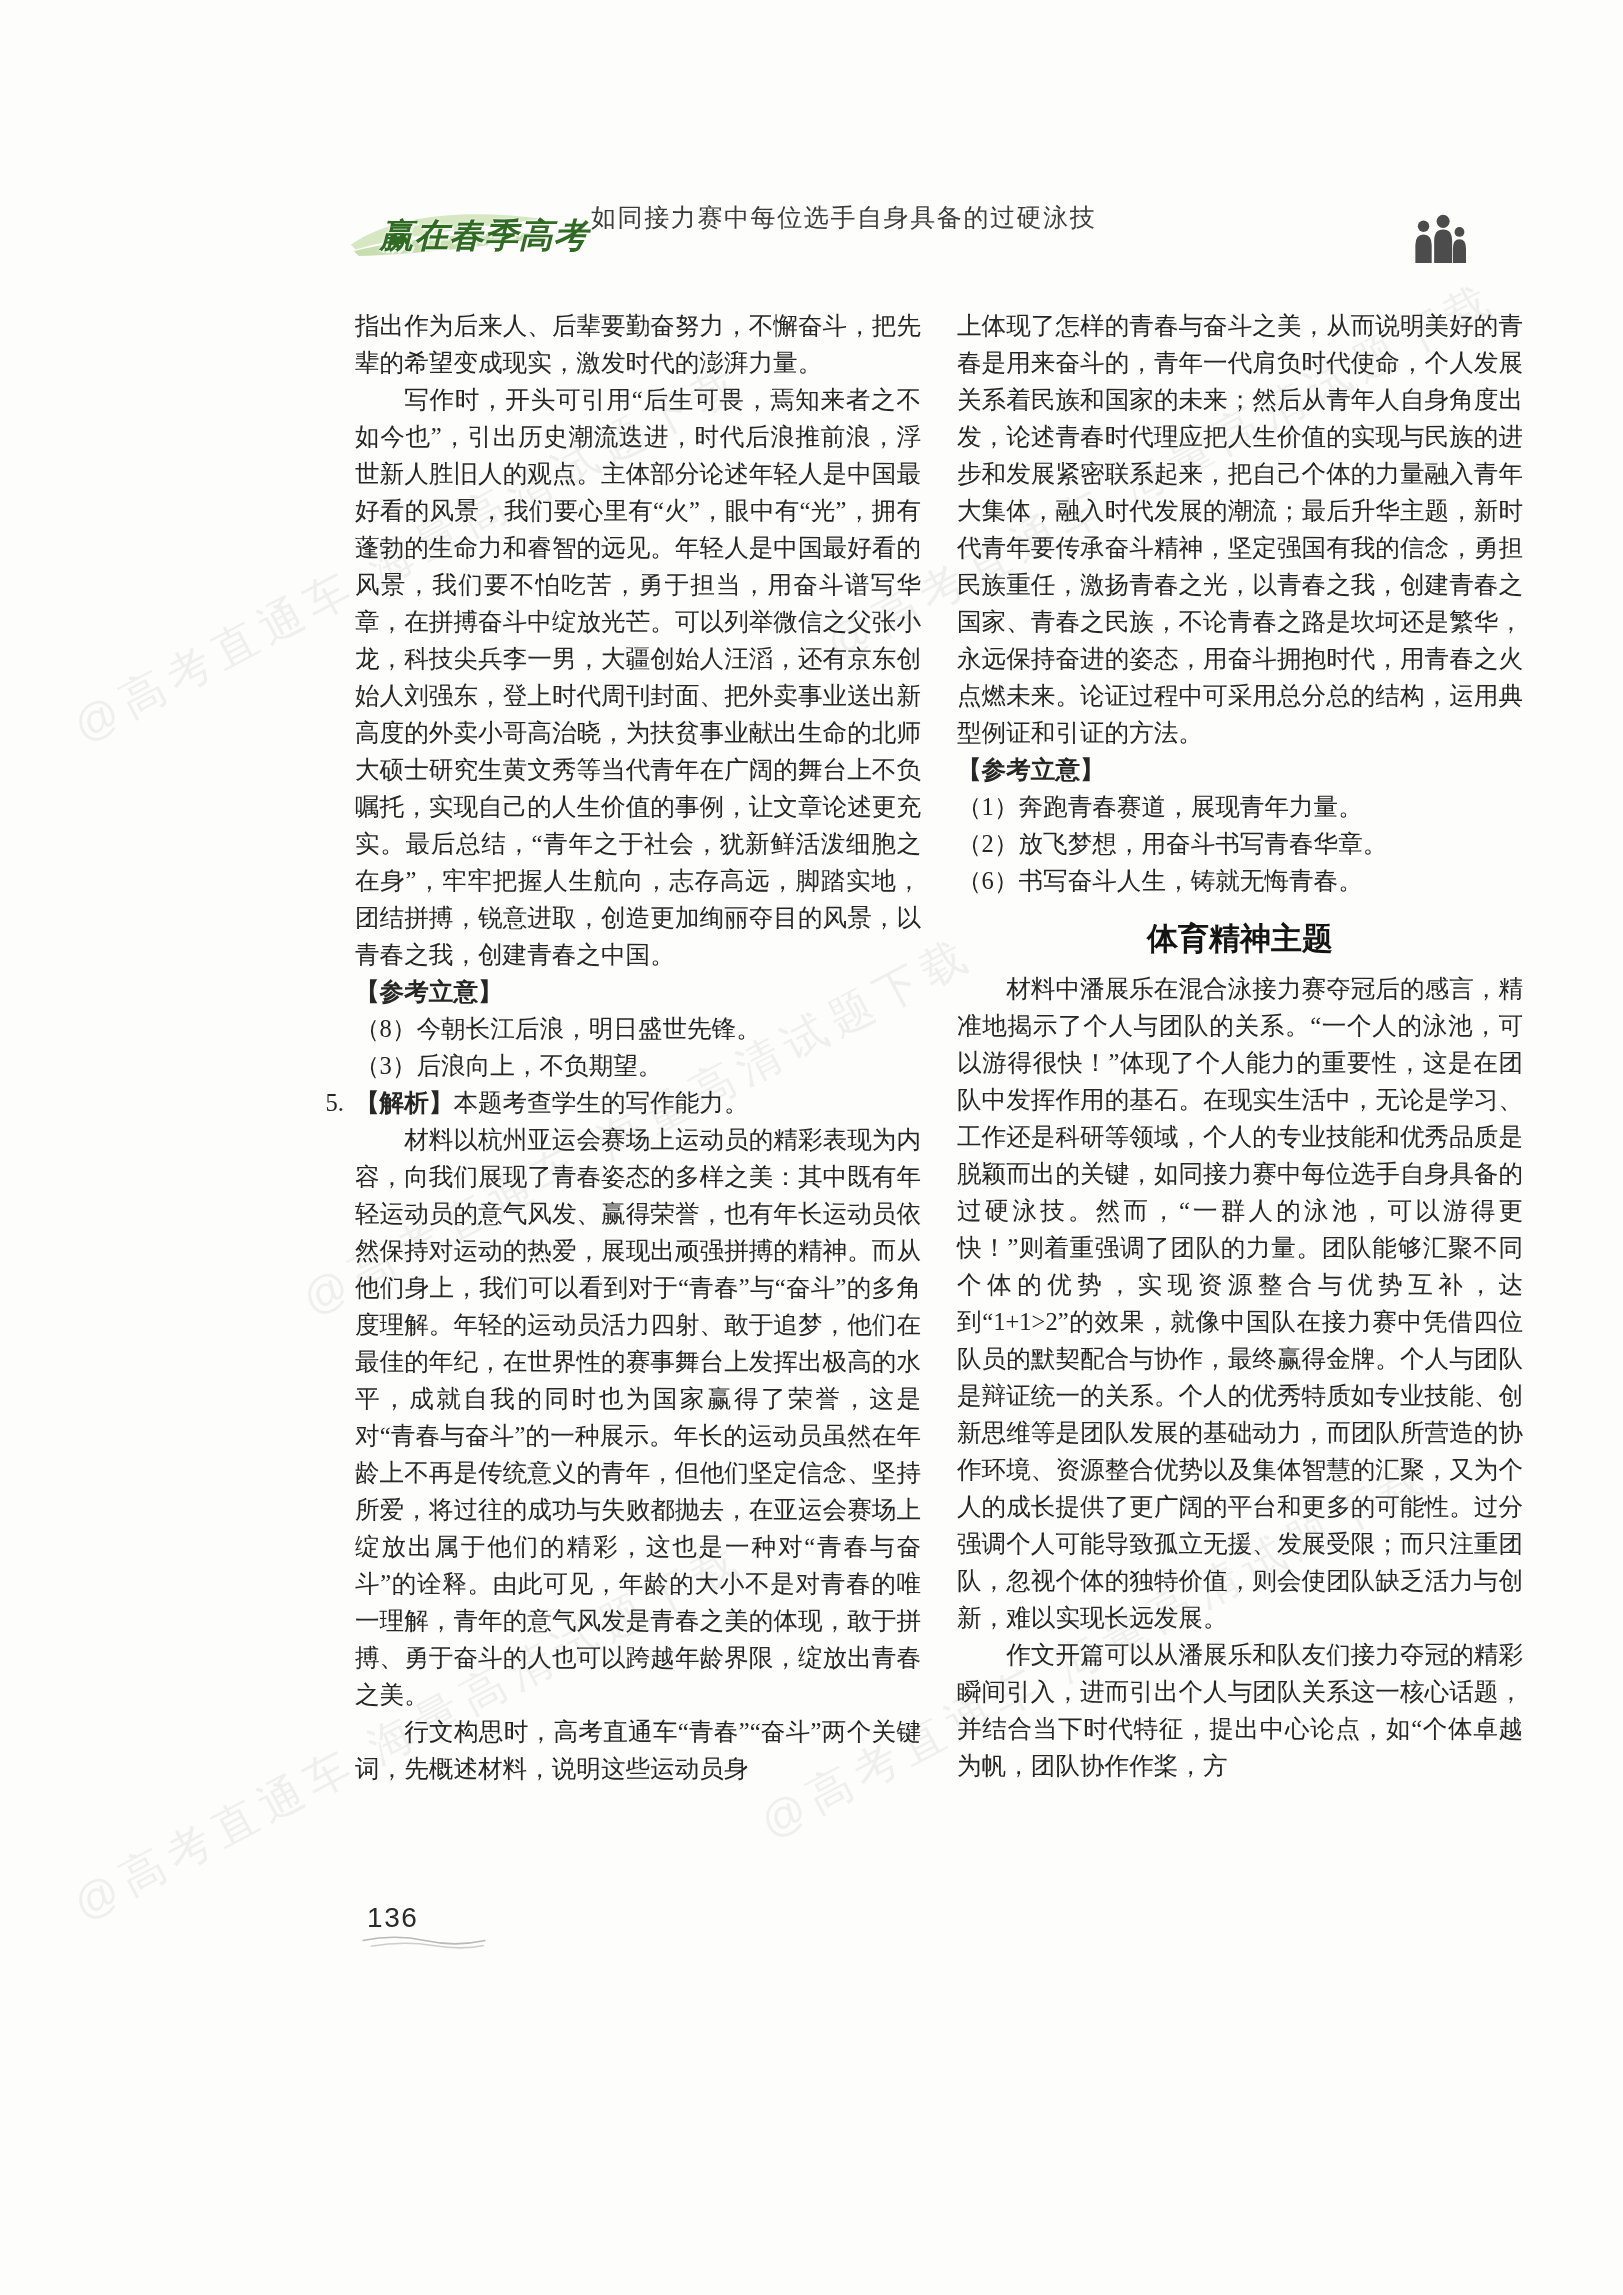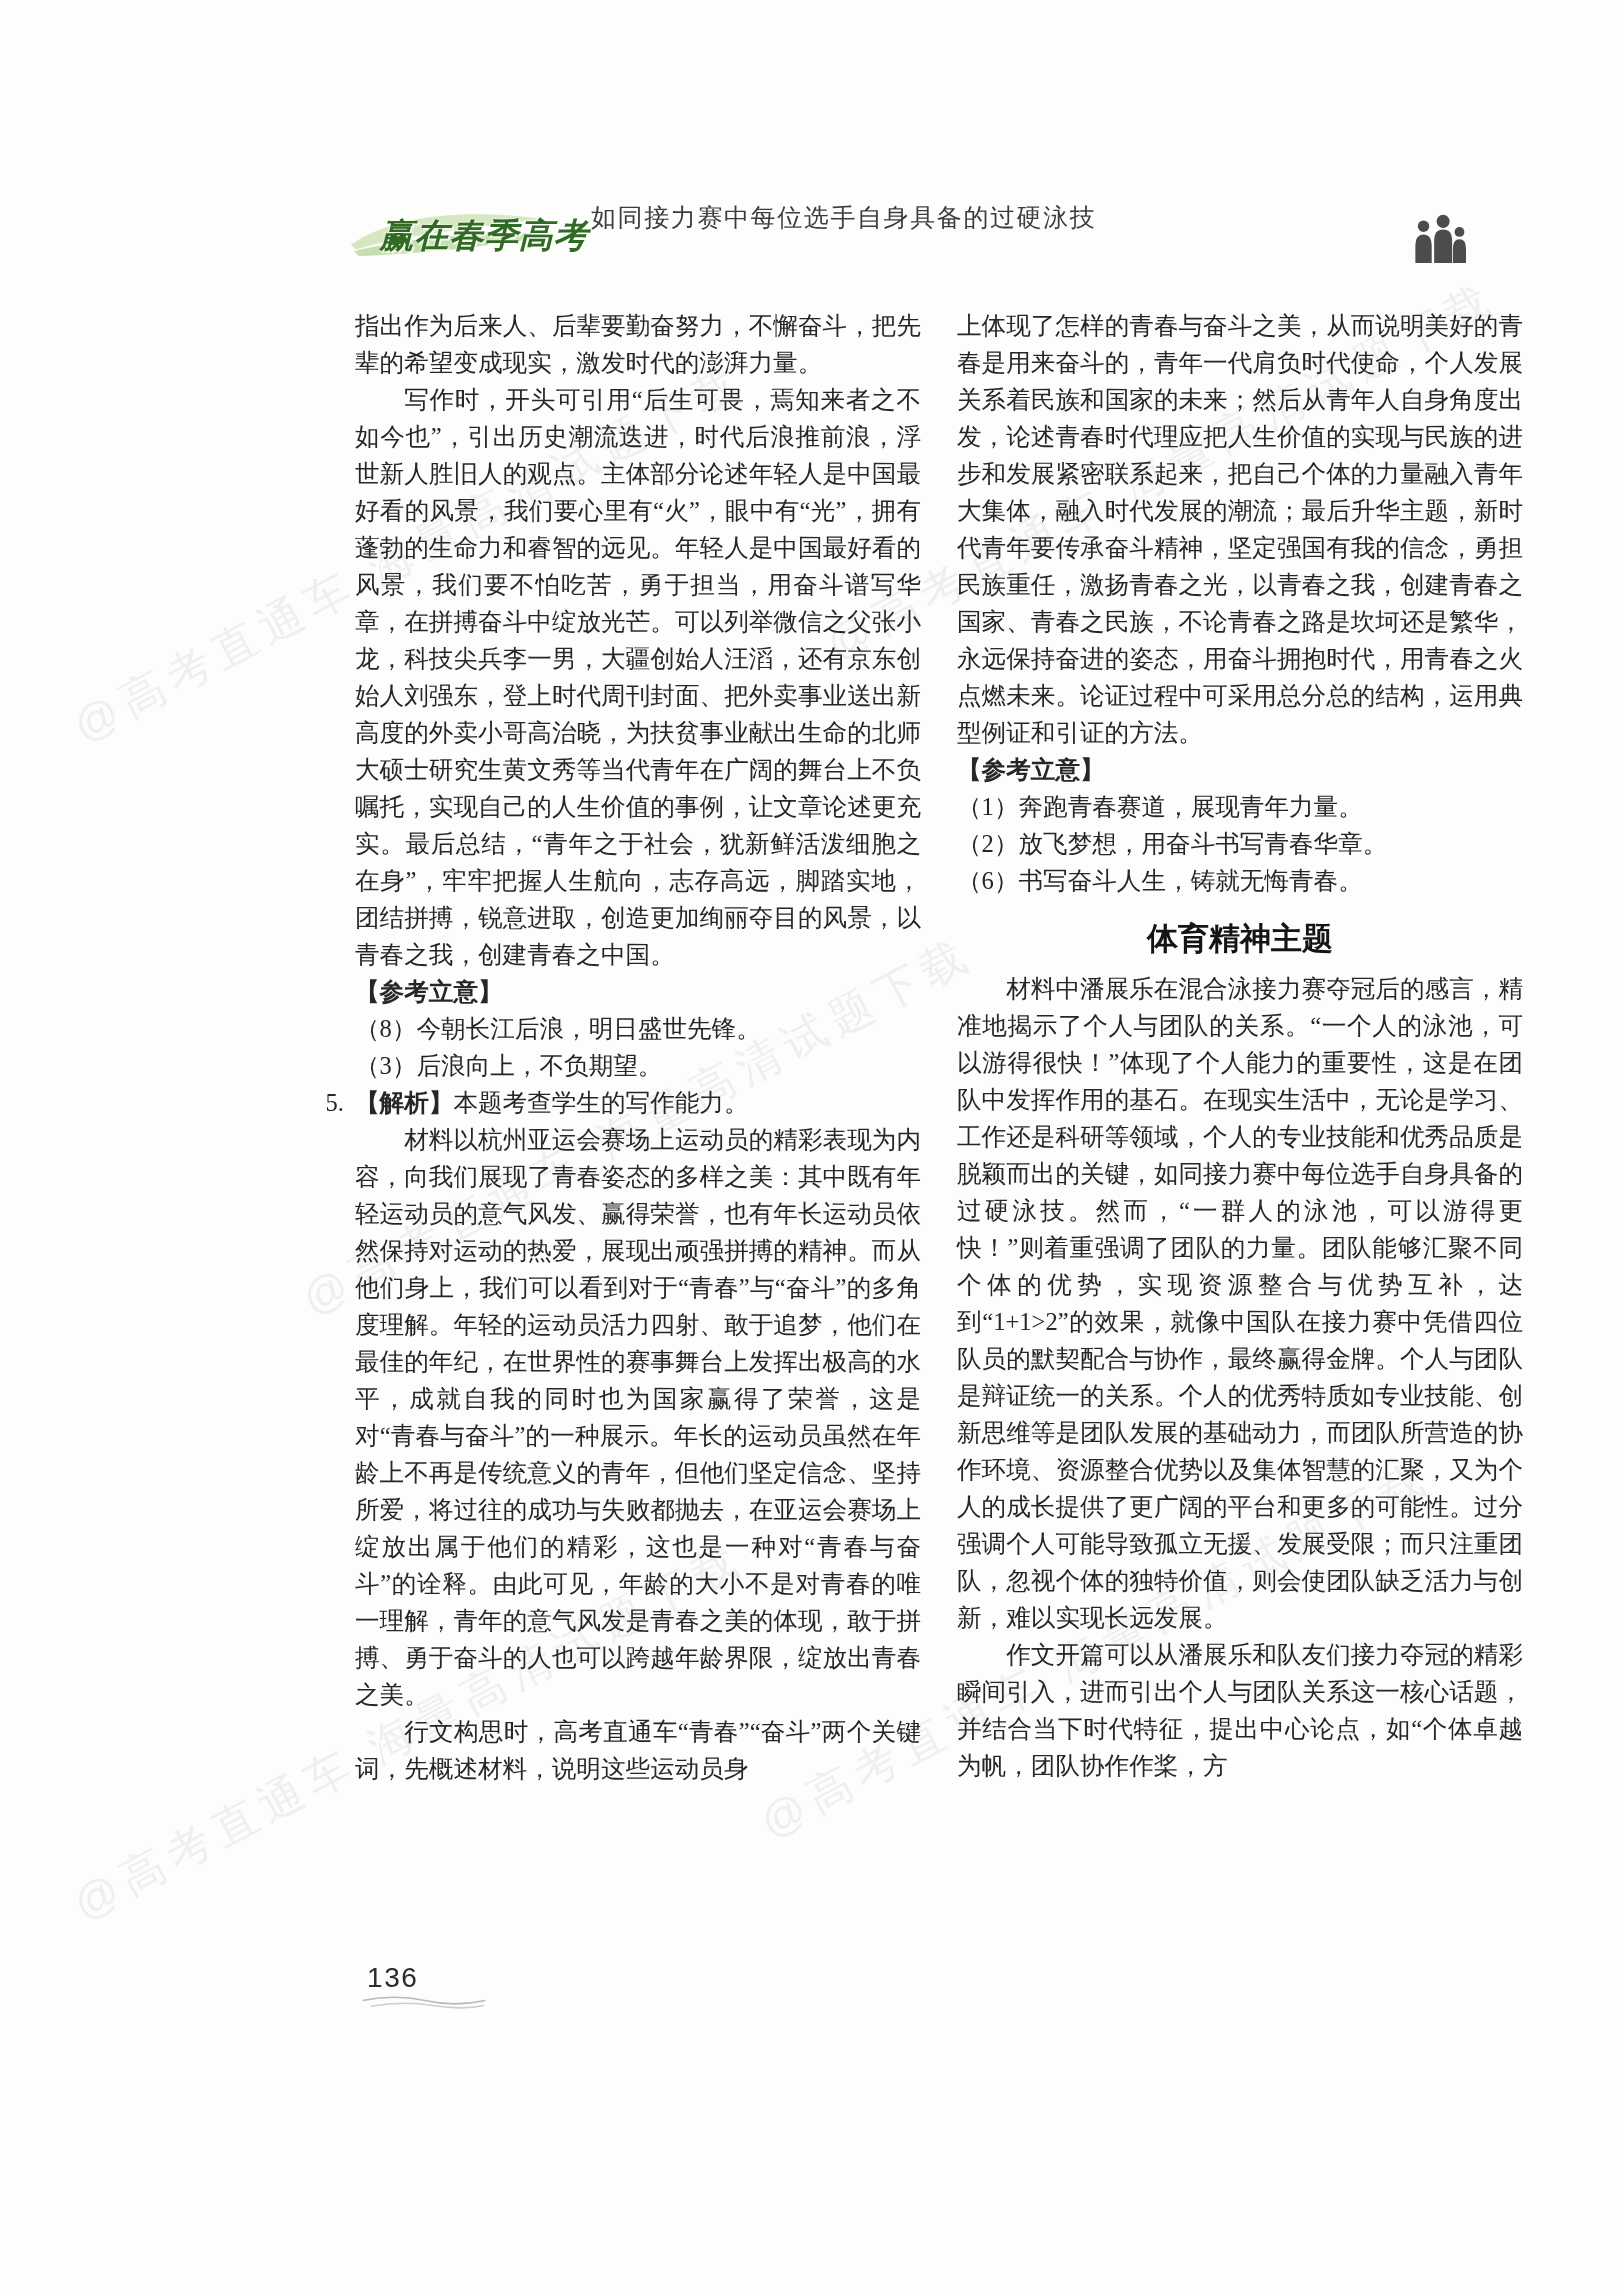--- a/index.html
+++ b/index.html
@@ -40,21 +40,21 @@
   .item { text-indent:0; }
   .numbered { text-indent:-29.5px; }
   .numbered .num { display:inline-block; width:29.5px; text-indent:0; }
   .numbered .lbl { font-weight:bold; }
   .heading {
     font-size:31px; font-weight:bold; text-align:center; text-indent:0;
     margin:21px 0 13px; color:#141414;
   }
 
   
-  .footer { position:absolute; left:367px; top:1962px; }
+  .footer { position:absolute; left:367px; top:1902px; }
   .pagenum { font-size:28px; color:#2b2b2b; letter-spacing:1.6px; font-family:"Liberation Sans",sans-serif; }
   .swoosh { display:block; margin-top:0; margin-left:-6.5px; }
 
   
   .watermark {
     position:absolute; white-space:nowrap; z-index:4; pointer-events:none;
     font-size:44px; letter-spacing:8.2px; color:rgba(55,60,55,.07);
     transform:rotate(-28deg); font-family:"Liberation Sans",sans-serif;
   }
   .wm1 { left:33px;  top:524px; }

